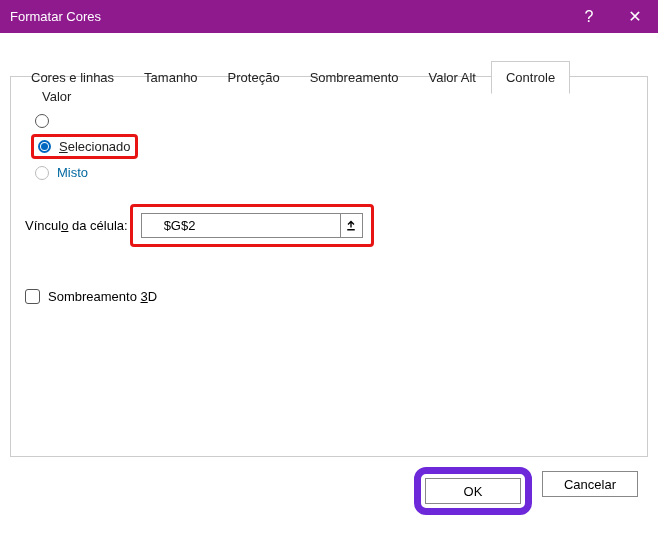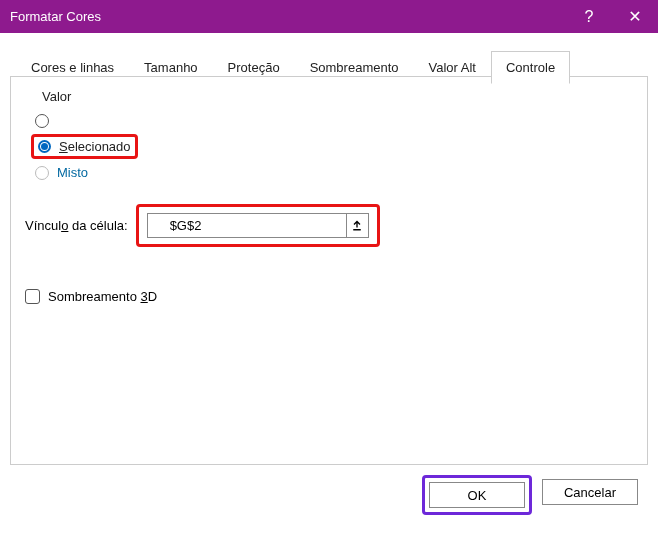--- a/index.html
+++ b/index.html
@@ -32,21 +32,21 @@
     display: flex;
     border-bottom: 1px solid #ccc;
     padding-left: 6px;
   }
   .tab {
     padding: 8px 14px 8px 14px;
     font-size: 13px;
     color: #222;
     border: 1px solid transparent;
     position: relative;
-    top: 8px;
+    top: 18px;
     background: transparent;
   }
   .tab.active {
     border: 1px solid #ccc;
     border-bottom: 1px solid #fff;
     background: #fff;
   }
 
   .content {
     border: 1px solid #ccc;
@@ -93,21 +93,21 @@
     align-items: center;
     padding: 2px 4px;
   }
 
   .row-link {
     display: flex;
     align-items: center;
     margin-top: 20px;
     font-size: 13px;
   }
-  .row-link .lbl { margin-right: 6px; }
+  .row-link .lbl { }
   .row-link .ul { text-decoration: underline; }
 
   .link-wrap {
     border: 3px solid #e81414;
     border-radius: 4px;
     padding: 6px 8px;
     display: inline-flex;
     align-items: center;
     margin-left: 2px;
   }
@@ -142,22 +142,22 @@
   }
   .check-text .ul { text-decoration: underline; }
 
   .footer {
     display: flex;
     justify-content: flex-end;
     gap: 10px;
     padding: 10px 10px 10px 0;
   }
   .ok-wrap {
-    border: 3px solid #6d28d9;
-    border-radius: 4px;
+    border: 7px solid #6d28d9;
+    border-radius: 12px;
     padding: 4px;
     display: inline-flex;
   }
   .btn {
     min-width: 96px;
     height: 26px;
     border: 1px solid #888;
     background: #fff;
     font-size: 13px;
     display: flex; align-items: center; justify-content: center;

